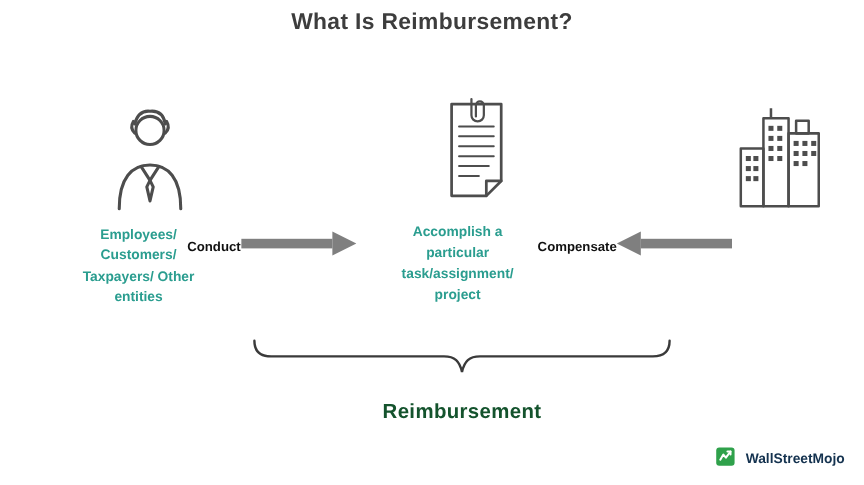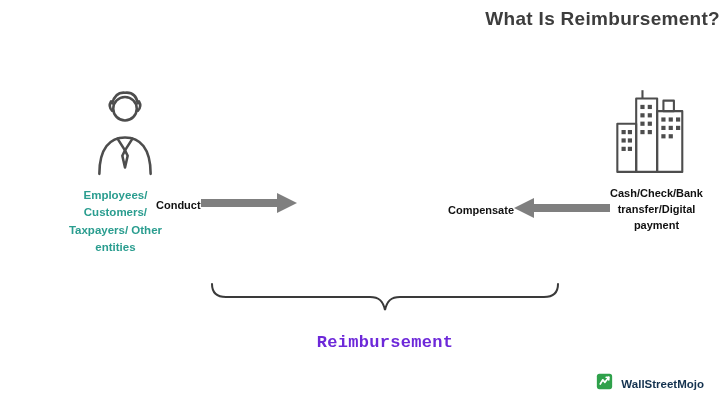--- a/index.html
+++ b/index.html
@@ -1,21 +1,21 @@
 <!DOCTYPE html>
 <html><head>
 <meta charset="utf-8">
 <style>
   html,body{margin:0;padding:0;background:#ffffff;}
   .canvas{
     position:relative;width:720px;height:404px;background:#ffffff;
     font-family:"Liberation Sans",sans-serif;overflow:hidden;
   }
   .title{
-    position:absolute;top:8px;left:0;width:100%;text-align:right;
+    position:absolute;top:8px;left:0;width:100%;text-align:center;
     font-size:19px;font-weight:bold;color:#3d3d3d;letter-spacing:.3px;
   }
   .entity{position:absolute;display:flex;flex-direction:column;align-items:flex-end;}
   .entity .label{
     white-space:pre-line;text-align:center;color:#2a9d8f;font-weight:bold;
     font-size:11.5px;line-height:1.5;margin-top:7px;
   }
   .left-entity{left:22px;top:82px;width:140px;}
   .center-entity{left:296px;top:78px;width:132px;}
   .right-entity{left:574px;top:86px;width:120px;}
@@ -26,21 +26,21 @@
     font-weight:bold;font-size:11px;color:#111111;text-align:center;
     white-space:pre-line;line-height:1.45;
   }
   .flow svg{margin:5px 0;}
   .flow-right{left:156px;top:186px;}
   .flow-left{left:448px;top:186px;}
 
   .brace{position:absolute;left:210px;top:282px;}
   .reimb{
     position:absolute;top:333px;left:235px;width:300px;text-align:center;
-    color:#6d28d9;font-weight:bold;font-size:17px;letter-spacing:.3px;font-family:Liberation Mono, monospace;
+    color:#14532d;font-weight:bold;font-size:17px;letter-spacing:.3px;
   }
   .logo{position:absolute;right:16px;bottom:10px;display:flex;align-items:center;gap:8px;}
   .logo-text{font-size:11.5px;font-weight:bold;color:#14324f;}
 </style>
 </head>
 <body>
 
 <div class="canvas">
 
   <div class="title">What Is Reimbursement?</div>
@@ -65,32 +65,50 @@
   <div class="flow flow-right">
     <div class="top">Conduct</div>
     <span>
       <svg width="96" height="24" viewBox="0 0 96 24">
         <rect x="0" y="8" width="76" height="8" fill="#7f7f7f"></rect>
         <polygon points="76,2 96,12 76,22" fill="#7f7f7f"></polygon>
       </svg>
     </span>
   </div>
 
+  <div class="entity center-entity">
+    <span>
+      <svg width="62" height="96" viewBox="0 0 60 92" fill="none" stroke="#4d4d4d" stroke-width="2.2" stroke-linecap="round" stroke-linejoin="round">
+        <path d="M10 8 H50 V70 L38 82 H10 Z"></path>
+        <path d="M50 70 H38 V82"></path>
+        <path d="M26 4 v13 a5 5 0 0 0 10 0 V9 a3.2 3.2 0 0 0 -6.4 0 v9" stroke-width="1.8"></path>
+        <g stroke-width="1.6">
+          <path d="M16 26 H44"></path>
+          <path d="M16 34 H44"></path>
+          <path d="M16 42 H44"></path>
+          <path d="M16 50 H44"></path>
+          <path d="M16 58 H40"></path>
+          <path d="M16 66 H32"></path>
+        </g>
+      </svg>
+    </span>
+    <div class="label">Accomplish a
+particular
+task/assignment/
+project</div>
+  </div>
 
   <div class="flow flow-left">
     <div class="top">Compensate</div>
     <span>
       <svg width="96" height="24" viewBox="0 0 96 24">
         <rect x="20" y="8" width="76" height="8" fill="#7f7f7f"></rect>
         <polygon points="20,2 0,12 20,22" fill="#7f7f7f"></polygon>
       </svg>
     </span>
-    <div class="bottom">Cash/Check/Bank
-transfer/Digital
-payment</div>
   </div>
 
   <div class="entity right-entity">
     <span>
       <svg width="80" height="88" viewBox="0 0 76 84" fill="none" stroke="#4d4d4d" stroke-width="2" stroke-linejoin="round">
         <rect x="3" y="36" width="18" height="46"></rect>
         <rect x="21" y="12" width="20" height="70"></rect>
         <rect x="41" y="24" width="24" height="58"></rect>
         <rect x="47" y="14" width="10" height="10"></rect>
         <path d="M27 4 v8" stroke-width="2"></path>

